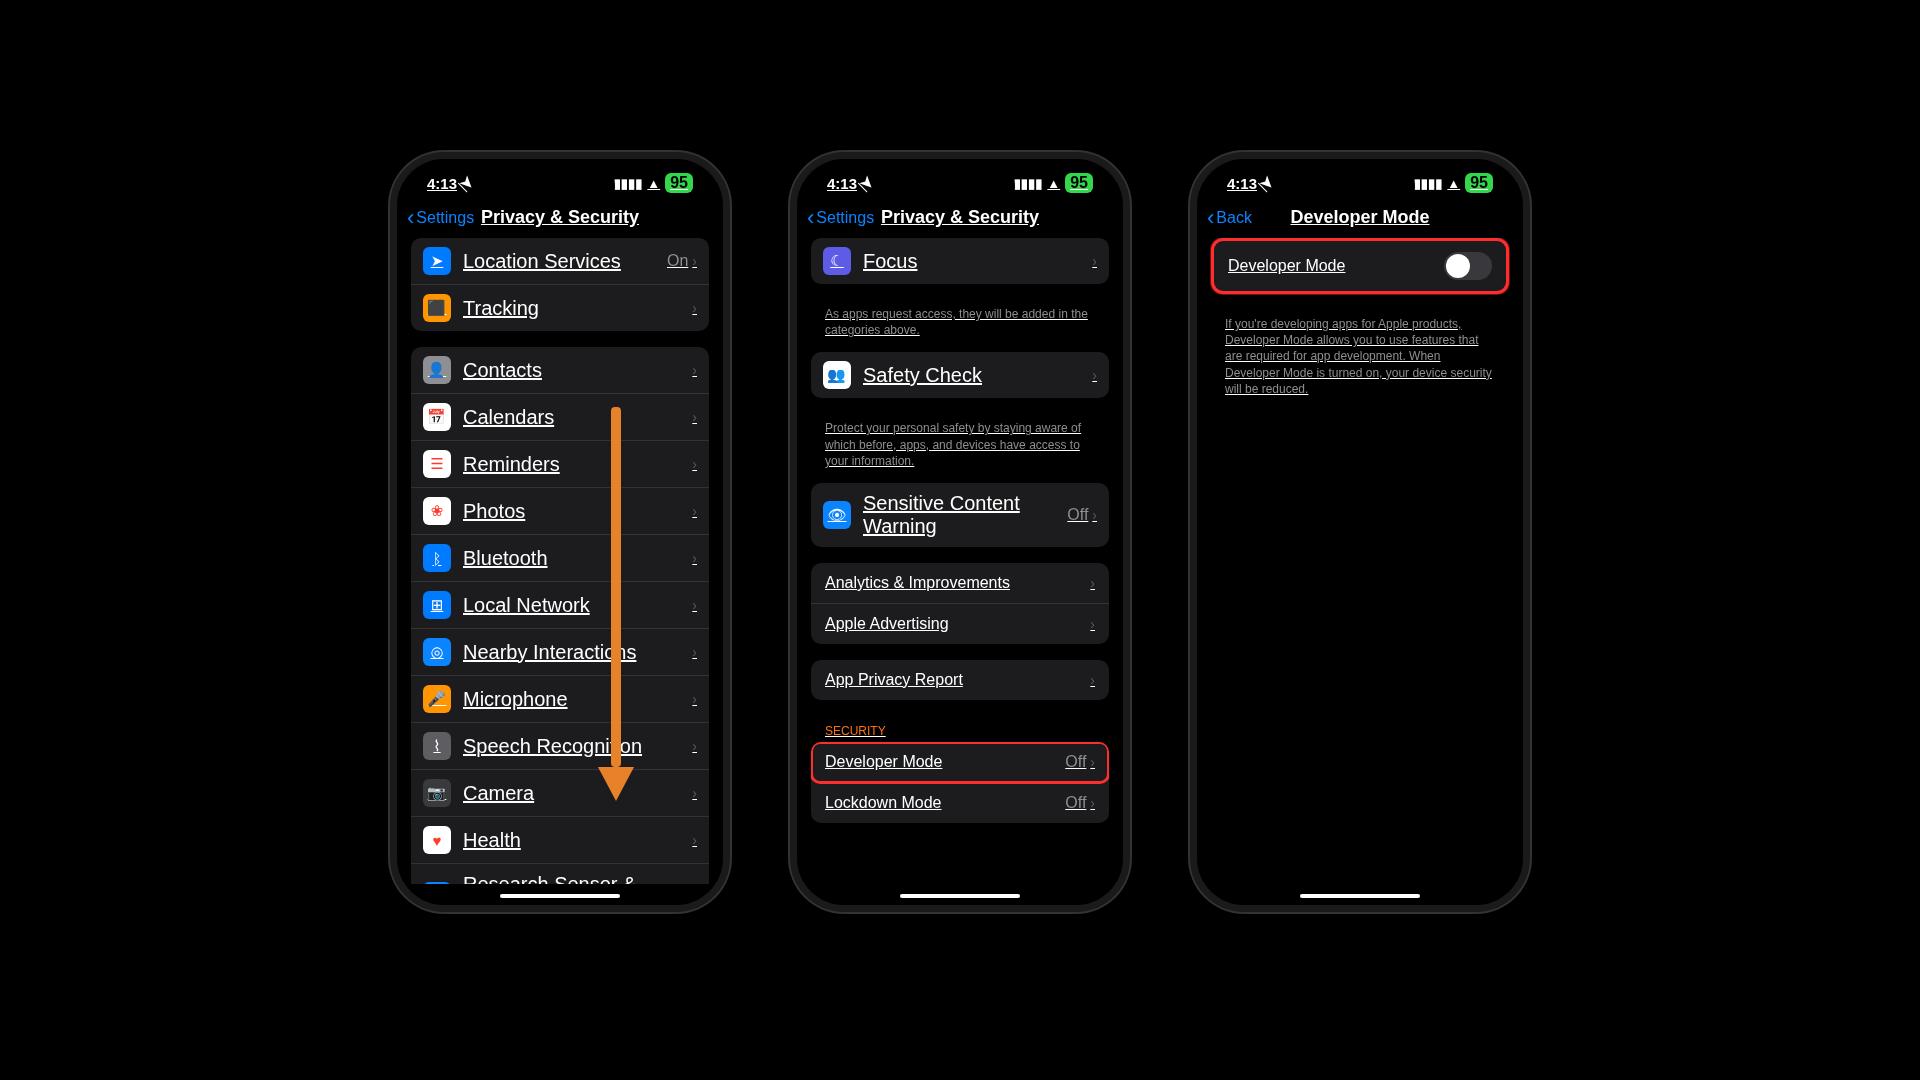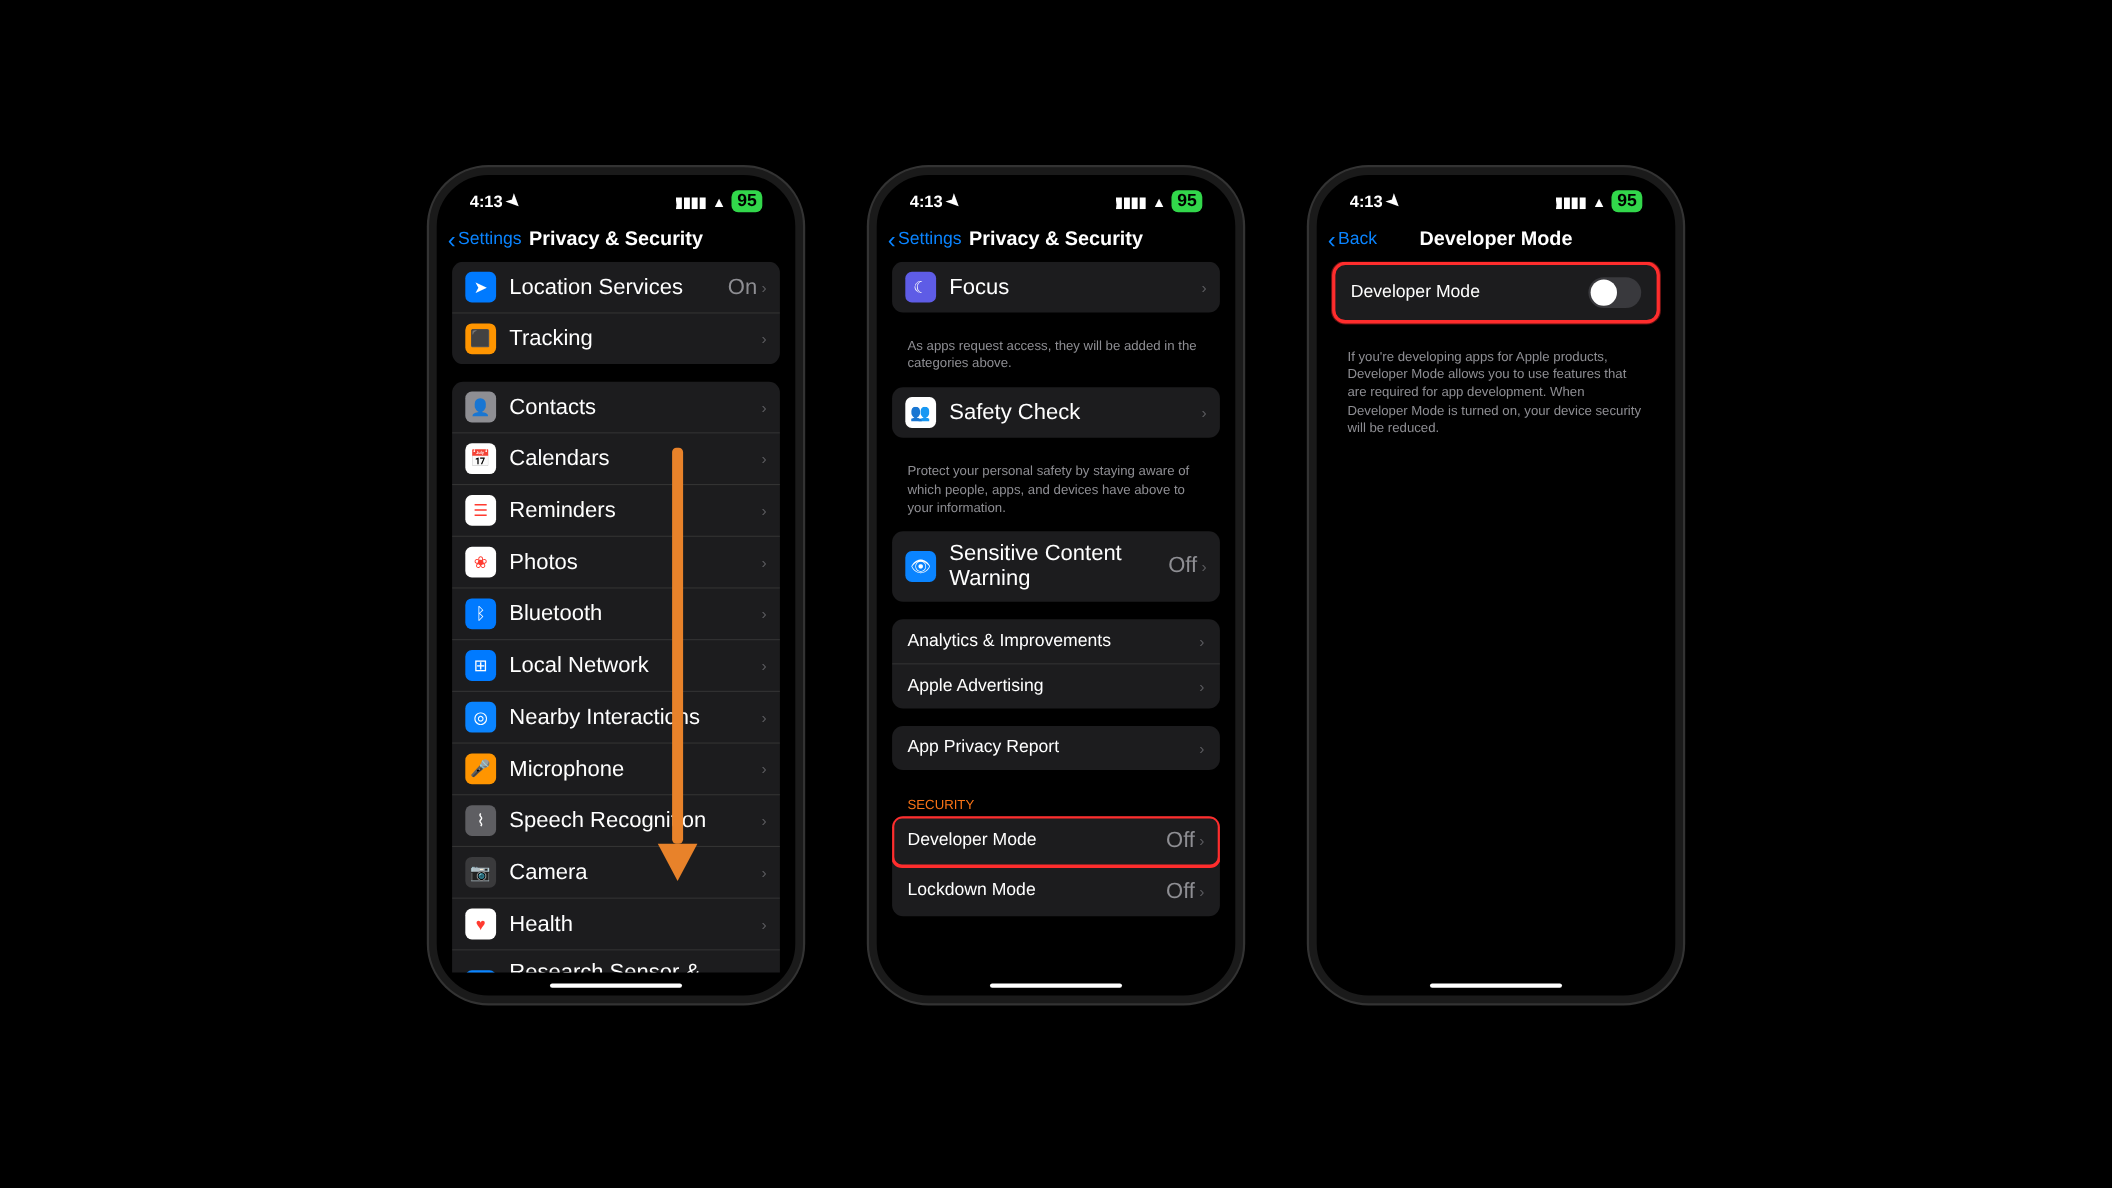--- a/index.html
+++ b/index.html
@@ -15,20 +15,21 @@
   }
   .canvas {
     width: 1456px;
     height: 816px;
     background: #000;
     display: flex;
     gap: 60px;
     justify-content: center;
     align-items: flex-start;
     padding-top: 20px;
+    text-decoration: underline;
   }
   .phone {
     width: 340px;
     height: 760px;
     background: #000;
     border: 7px solid #1a1a1a;
     border-radius: 54px;
     box-shadow: 0 0 0 2px #333, 0 0 20px rgba(0,0,0,.8);
     position: relative;
     overflow: hidden;
@@ -111,21 +112,21 @@
     height: 28px;
     border-radius: 6px;
     margin-right: 12px;
     display: flex;
     align-items: center;
     justify-content: center;
     font-size: 15px;
     flex-shrink: 0;
   }
   .row .label { flex: 1; font-size: 20px; color: #fff; }
-  .row .value { color: #8e8e93; font-size: 20px; margin-right: 4px; }
+  .row .value { color: #8e8e93; font-size: 16px; margin-right: 4px; }
   .row .chev-r { color: #5a5a5e; font-size: 14px; }
   .footnote {
     color: #8e8e93;
     font-size: 12px;
     padding: 6px 14px 14px;
     line-height: 1.35;
   }
   .footnote .link { color: #0a84ff; }
   .section-header {
     color: #f97316;
@@ -338,21 +339,21 @@
       </div>
       <div class="footnote">As apps request access, they will be added in the categories above.</div>
 
       <div class="group">
         <div class="row">
           <div class="icon" style="background:#fff;color:#0a84ff">👥</div>
           <div class="label">Safety Check</div>
           <div class="chev-r">›</div>
         </div>
       </div>
-      <div class="footnote">Protect your personal safety by staying aware of which people, apps, and devices have above to your information.</div>
+      <div class="footnote">Protect your personal safety by staying aware of which before, apps, and devices have access to your information.</div>
 
       <div class="group">
         <div class="row">
           <div class="icon" style="background:#0a84ff;color:#fff">👁</div>
           <div class="label">Sensitive Content Warning</div>
           <div class="value">Off</div>
           <div class="chev-r">›</div>
         </div>
       </div>
 

